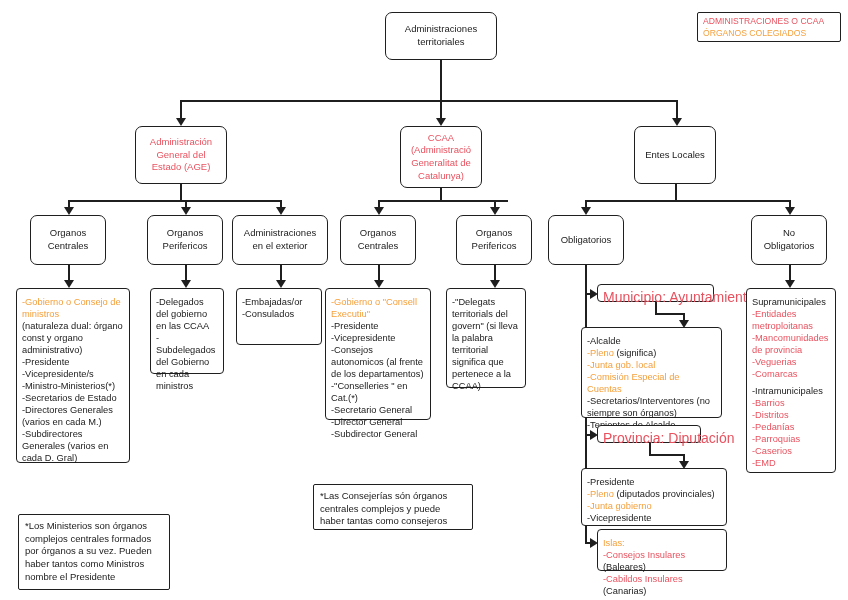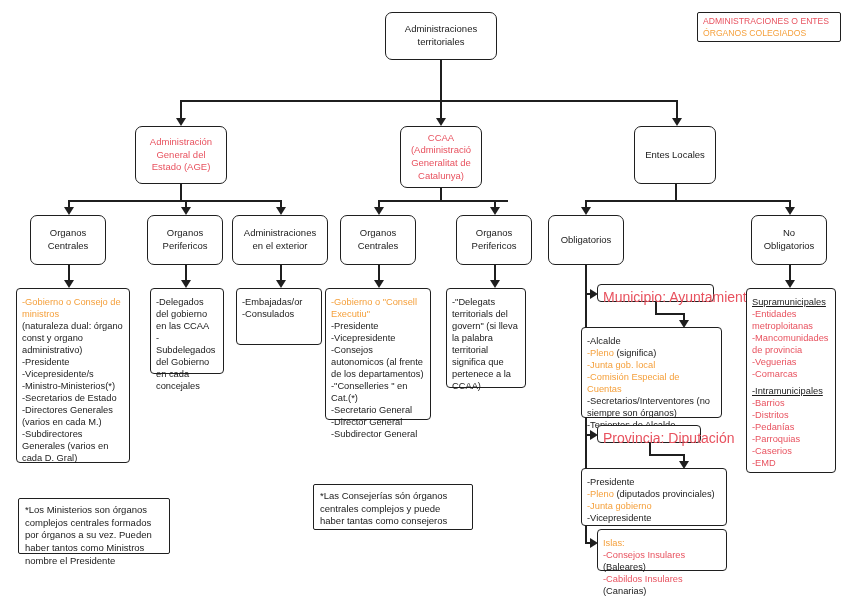--- a/index.html
+++ b/index.html
@@ -87,31 +87,31 @@
     text-align: left;
     padding: 3px 5px;
     font-size: 8.6px;
     line-height: 1.34;
     border-radius: 2px;
   }
 
   .red    { color: #e8525f; }
   .orange { color: #f5a03c; }
   .black  { color: #1a1a1a; }
-  .u      { text-decoration: underline; }
+  .u      { }
   .row    { white-space: nowrap; }
   .wrap   { white-space: normal; }
 </style>
 </head>
 <body>
 
 <div id="canvas">
 
   <div class="node legend" style="left:697px; top:12px; width:144px; height:30px;">
-    <div class="row red">ADMINISTRACIONES O ENTES</div>
+    <div class="row red">ADMINISTRACIONES O CCAA</div>
     <div class="row orange">ÓRGANOS COLEGIADOS</div>
   </div>
 
   <div class="node" style="left:385px; top:12px; width:112px; height:48px;">
     <div>
       <div>Administraciones</div>
       <div>territoriales</div>
     </div>
   </div>
 
@@ -174,21 +174,21 @@
       <div class="wrap"><span class="black">(naturaleza dual: órgano const y organo administrativo)</span></div>
       <div class="wrap"><span class="black">-Presidente</span></div>
       <div class="wrap"><span class="black">-Vicepresidente/s</span></div>
       <div class="wrap"><span class="black">-Ministro-Ministerios(*)</span></div>
       <div class="wrap"><span class="black">-Secretarios de Estado</span></div>
       <div class="wrap"><span class="black">-Directores Generales (varios en cada M.)</span></div>
       <div class="wrap"><span class="black">-Subdirectores Generales (varios en cada D. Gral)</span></div>
     </div>
   <div class="node list" style="left:150px; top:288px; width:74px; height:86px;" id="age-perifericos-list">
       <div class="wrap"><span class="black">-Delegados del gobierno en las CCAA</span></div>
-      <div class="wrap"><span class="black">-Subdelegados del Gobierno en cada concejales</span></div>
+      <div class="wrap"><span class="black">-Subdelegados del Gobierno en cada ministros</span></div>
     </div>
   <div class="node list" style="left:236px; top:288px; width:86px; height:57px;" id="age-exterior-list">
       <div class="wrap"><span class="black">-Embajadas/or</span></div>
       <div class="wrap"><span class="black">-Consulados</span></div>
     </div>
 
   <div class="node" style="left:400px; top:126px; width:82px; height:62px;">
     <div class="red">
       <div>CCAA</div>
       <div>(Administració</div>
@@ -319,20 +319,20 @@
       <div style="height: 5px;"></div>
       <div class="black u wrap">-Intramunicipales</div>
       <div class="red wrap">-Barrios</div>
       <div class="red wrap">-Distritos</div>
       <div class="red wrap">-Pedanías</div>
       <div class="red wrap">-Parroquias</div>
       <div class="red wrap">-Caserios</div>
       <div class="red wrap">-EMD</div>
     </div>
 
-  <div class="node note" style="left:18px; top:498px; width:152px; height:56px;">
+  <div class="node note" style="left:18px; top:514px; width:152px; height:76px;">
     <span>*Los Ministerios son órganos complejos centrales formados por órganos a su vez. Pueden haber tantos como Ministros nombre el Presidente</span>
   </div>
   <div class="node note" style="left:313px; top:484px; width:160px; height:46px;">
     <span>*Las Consejerías són órganos centrales complejos y puede haber tantas como consejeros</span>
   </div>
 
 </div>
 
 </body></html>

